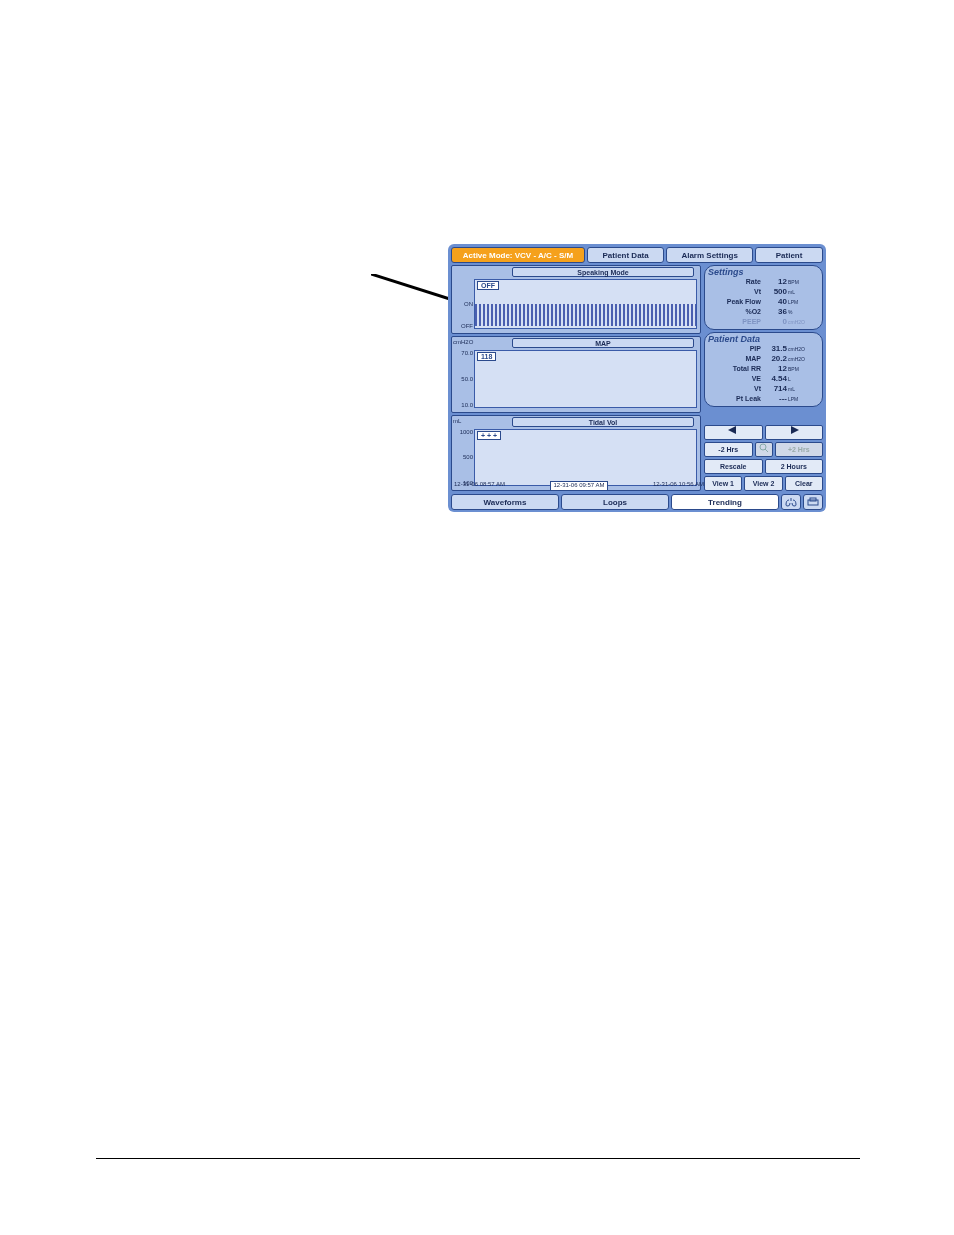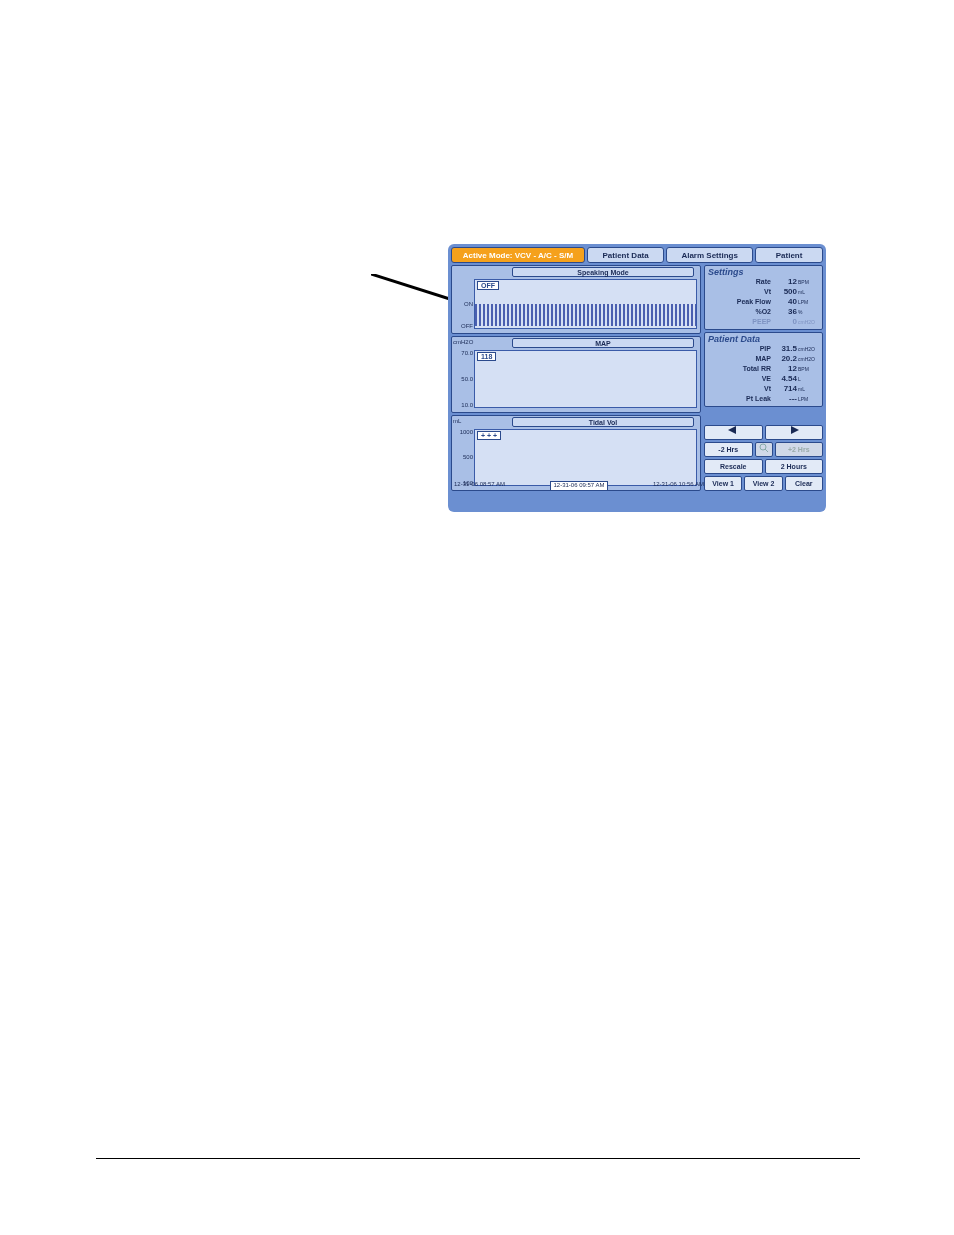--- a/index.html
+++ b/index.html
@@ -157,22 +157,22 @@
     left: 256px;
     right: 3px;
     height: 226px;
     display: flex;
     flex-direction: column;
     gap: 2px;
   }
   .info-panel {
     background: #a9bfe6;
     border: 1px solid #2b4a8c;
-    border-radius: 2px;
-    padding: 1px 3px 2px 3px;
+    border-radius: 10px;
+    padding: 1px 13px 2px 3px;
   }
   .info-title {
     font-size: 9px;
     font-weight: bold;
     color: #2b4a8c;
     font-style: italic;
   }
   .info-row {
     display: flex;
     align-items: baseline;
@@ -399,17 +399,33 @@
         <div class="small-btn">2 Hours</div>
       </div>
 
       <div class="ctrl-row">
         <div class="small-btn">View 1</div>
         <div class="small-btn">View 2</div>
         <div class="small-btn">Clear</div>
       </div>
     </div>
 
+    <div class="bottom-tabs">
+      <div class="bottom-tab">Waveforms</div>
+      <div class="bottom-tab">Loops</div>
+      <div class="bottom-tab active">Trending</div>
+      <div class="icon-btn">
+        <svg width="14" height="10">
+            <path d="M7 1 v3 M5 3 q-3 0 -3 5 q0 1 2 1 q2 0 2 -3 M9 3 q3 0 3 5 q0 1 -2 1 q-2 0 -2 -3" fill="none" stroke="#2b4a8c" stroke-width="1"></path>
+          </svg>
+      </div>
+      <div class="icon-btn">
+        <svg width="14" height="10">
+            <rect x="2" y="3" width="10" height="5" fill="none" stroke="#2b4a8c"></rect>
+            <rect x="4" y="1" width="6" height="3" fill="none" stroke="#2b4a8c"></rect>
+          </svg>
+      </div>
+    </div>
 
   </div>
 
   <div class="hr-bottom"></div>
 </div>
 
 </body></html>

